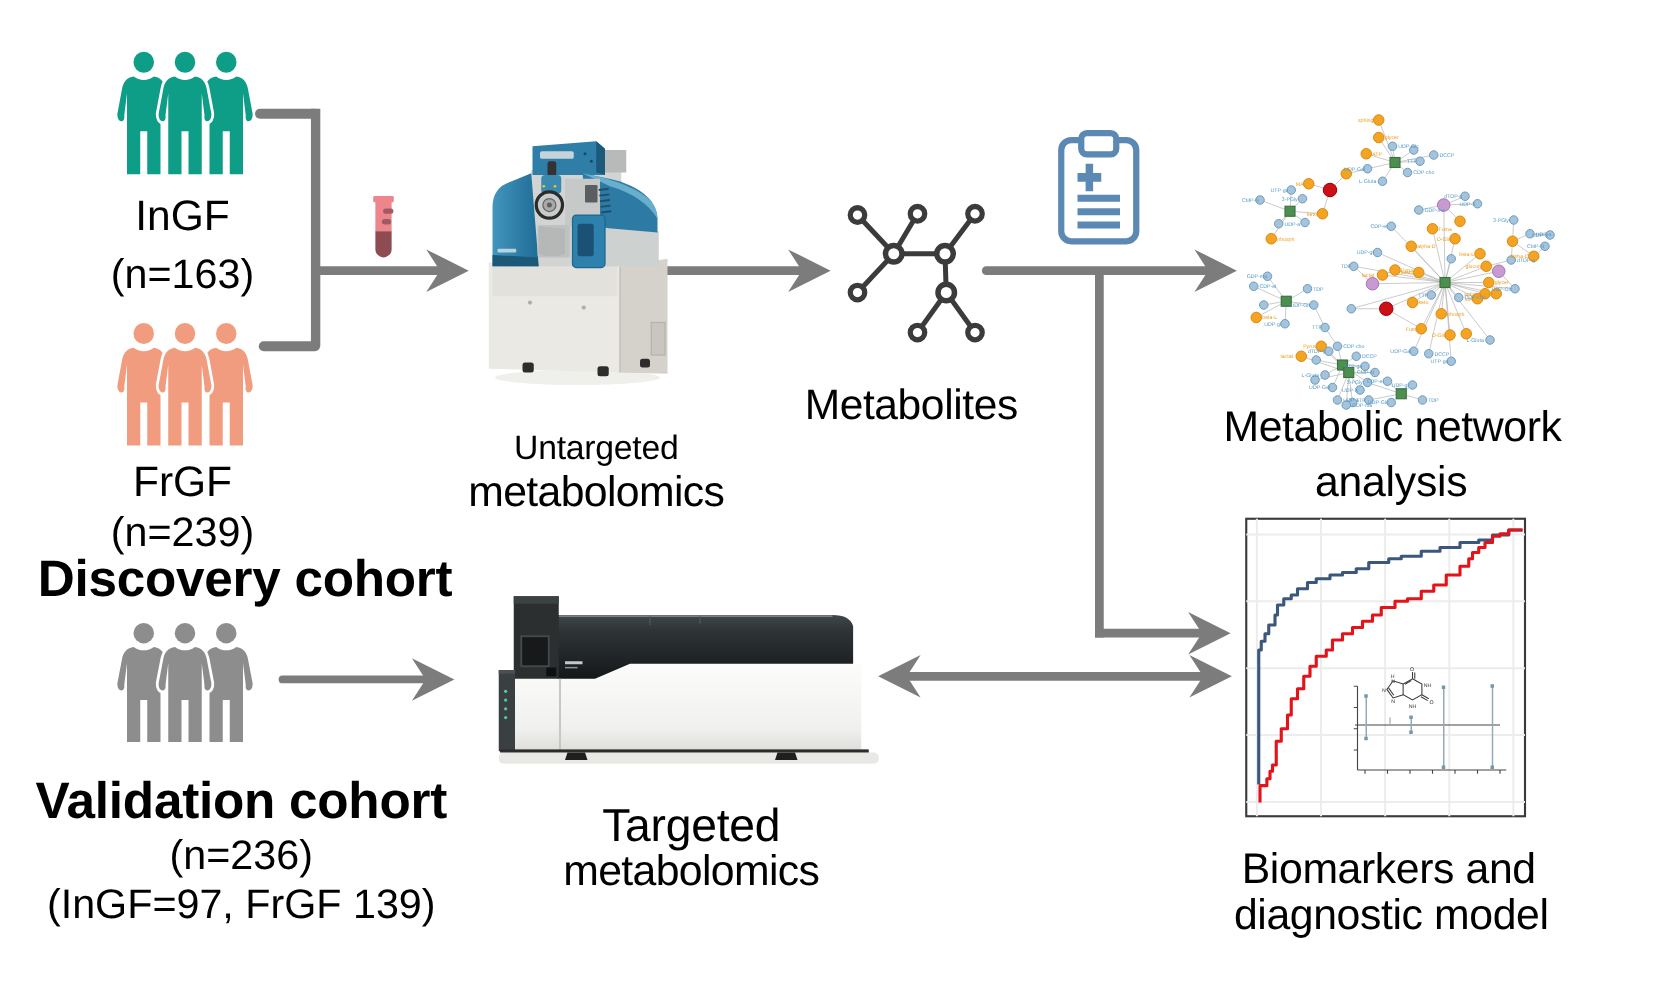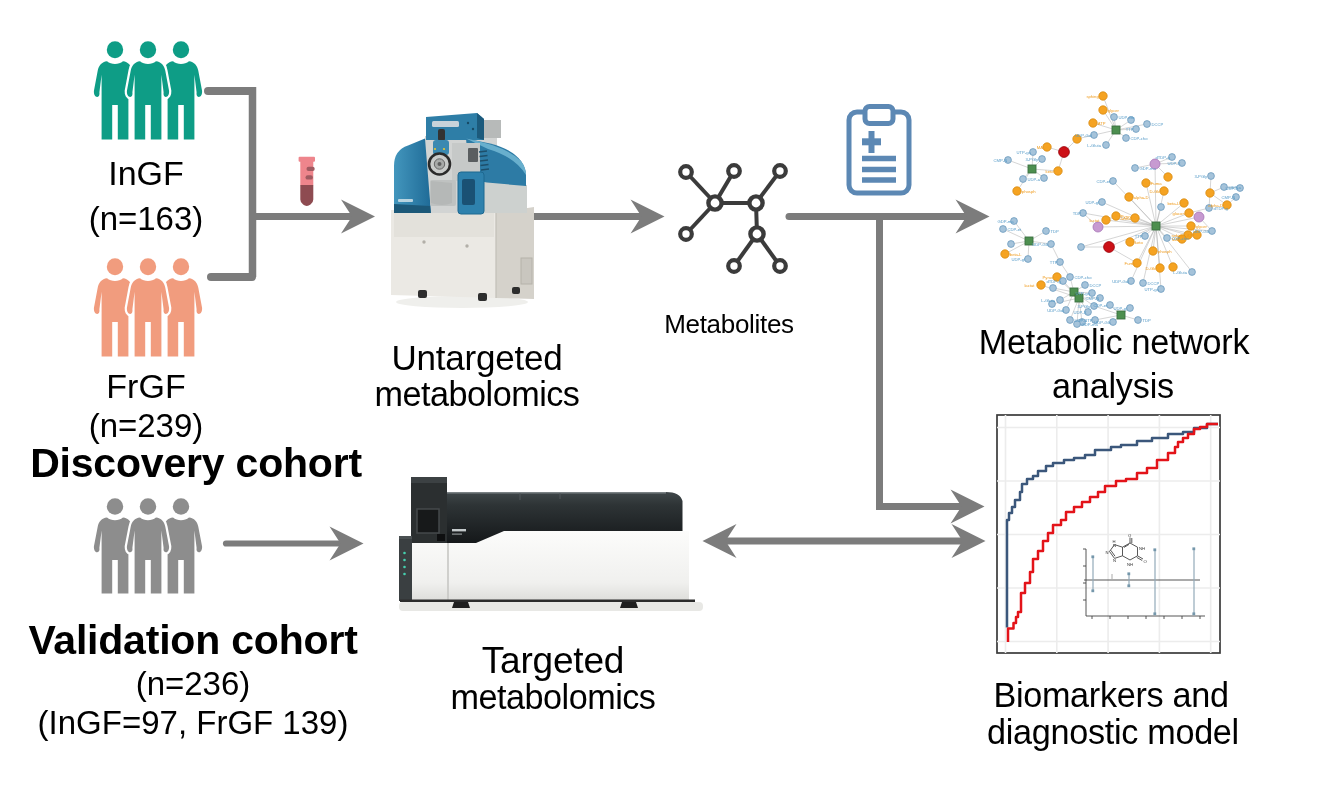--- a/index.html
+++ b/index.html
@@ -538,20 +538,20 @@
 <path d="M1008,642 V628.5 H1008 V628.5 H1013.5 V623 H1013.5 V623 H1016 V617 H1016 V617 H1018 V612 H1018 V612 H1021 V603 H1021 V593 H1025 V583 H1030 V572 H1033 V559 H1038 V551 H1043 V541 H1048 V533 H1053 V525 H1061 V520 H1066 V512 H1074 V507 H1082 V502 H1090 V497 H1098 V492 H1105 V486 H1116 V481 H1126 V479 H1137 V473 H1147 V468 H1157 V460 H1168 V453 H1175 V447 H1178 V442 H1183 V438 H1188 V434 H1194 V429 H1200 V427 H1207 V424 H1218" fill="none" stroke="#e31319" stroke-width="2.5" stroke-linejoin="round"></path>
 </svg>
 <div style="position:absolute;left:-254px;top:156.2px;width:800px;text-align:center;font-size:34px;font-weight:normal;color:#000;letter-spacing:0px;line-height:34px;white-space:nowrap">InGF</div>
 <div style="position:absolute;left:-254px;top:202.1px;width:800px;text-align:center;font-size:33px;font-weight:normal;color:#000;letter-spacing:0px;line-height:33px;white-space:nowrap">(n=163)</div>
 <div style="position:absolute;left:-254px;top:369.2px;width:800px;text-align:center;font-size:34px;font-weight:normal;color:#000;letter-spacing:0px;line-height:34px;white-space:nowrap">FrGF</div>
 <div style="position:absolute;left:-254px;top:409.1px;width:800px;text-align:center;font-size:33px;font-weight:normal;color:#000;letter-spacing:0px;line-height:33px;white-space:nowrap">(n=239)</div>
 <div style="position:absolute;left:-204px;top:443.3px;width:800px;text-align:center;font-size:41px;font-weight:bold;color:#000;letter-spacing:-0.2px;line-height:41px;white-space:nowrap">Discovery cohort</div>
 <div style="position:absolute;left:-207px;top:620.3px;width:800px;text-align:center;font-size:41px;font-weight:bold;color:#000;letter-spacing:-0.2px;line-height:41px;white-space:nowrap">Validation cohort</div>
 <div style="position:absolute;left:-207px;top:667.1px;width:800px;text-align:center;font-size:33px;font-weight:normal;color:#000;letter-spacing:0px;line-height:33px;white-space:nowrap">(n=236)</div>
 <div style="position:absolute;left:-207px;top:706.1px;width:800px;text-align:center;font-size:33px;font-weight:normal;color:#000;letter-spacing:0px;line-height:33px;white-space:nowrap">(InGF=97, FrGF 139)</div>
-<div style="position:absolute;left:77px;top:341.0px;width:800px;text-align:center;font-size:35px;font-weight:normal;color:#000;letter-spacing:-0.2px;line-height:34.2px;white-space:nowrap">Untargeted</div>
+<div style="position:absolute;left:77px;top:341.0px;width:800px;text-align:center;font-size:27px;font-weight:normal;color:#000;letter-spacing:-0.2px;line-height:34.2px;white-space:nowrap">Untargeted</div>
 <div style="position:absolute;left:77px;top:377.0px;width:800px;text-align:center;font-size:34.2px;font-weight:normal;color:#000;letter-spacing:-0.5px;line-height:34.2px;white-space:nowrap">metabolomics</div>
-<div style="position:absolute;left:329px;top:307.2px;width:800px;text-align:center;font-size:26px;font-weight:normal;color:#000;letter-spacing:-0.3px;line-height:34px;white-space:nowrap">Metabolites</div>
+<div style="position:absolute;left:329px;top:307.2px;width:800px;text-align:center;font-size:34px;font-weight:normal;color:#000;letter-spacing:-0.3px;line-height:34px;white-space:nowrap">Metabolites</div>
 <div style="position:absolute;left:153px;top:644.0px;width:800px;text-align:center;font-size:37px;font-weight:normal;color:#000;letter-spacing:-0.2px;line-height:34.2px;white-space:nowrap">Targeted</div>
 <div style="position:absolute;left:153px;top:680.0px;width:800px;text-align:center;font-size:34.2px;font-weight:normal;color:#000;letter-spacing:-0.5px;line-height:34.2px;white-space:nowrap">metabolomics</div>
 <div style="position:absolute;left:714px;top:325.0px;width:800px;text-align:center;font-size:34.2px;font-weight:normal;color:#000;letter-spacing:-0.3px;line-height:34.2px;white-space:nowrap">Metabolic network</div>
 <div style="position:absolute;left:713px;top:368.5px;width:800px;text-align:center;font-size:34.2px;font-weight:normal;color:#000;letter-spacing:-0.2px;line-height:34.2px;white-space:nowrap">analysis</div>
 <div style="position:absolute;left:711px;top:678.0px;width:800px;text-align:center;font-size:34.2px;font-weight:normal;color:#000;letter-spacing:-0.3px;line-height:34.2px;white-space:nowrap">Biomarkers and</div>
 <div style="position:absolute;left:713px;top:714.5px;width:800px;text-align:center;font-size:34.2px;font-weight:normal;color:#000;letter-spacing:-0.3px;line-height:34.2px;white-space:nowrap">diagnostic model</div>
 </body></html>

